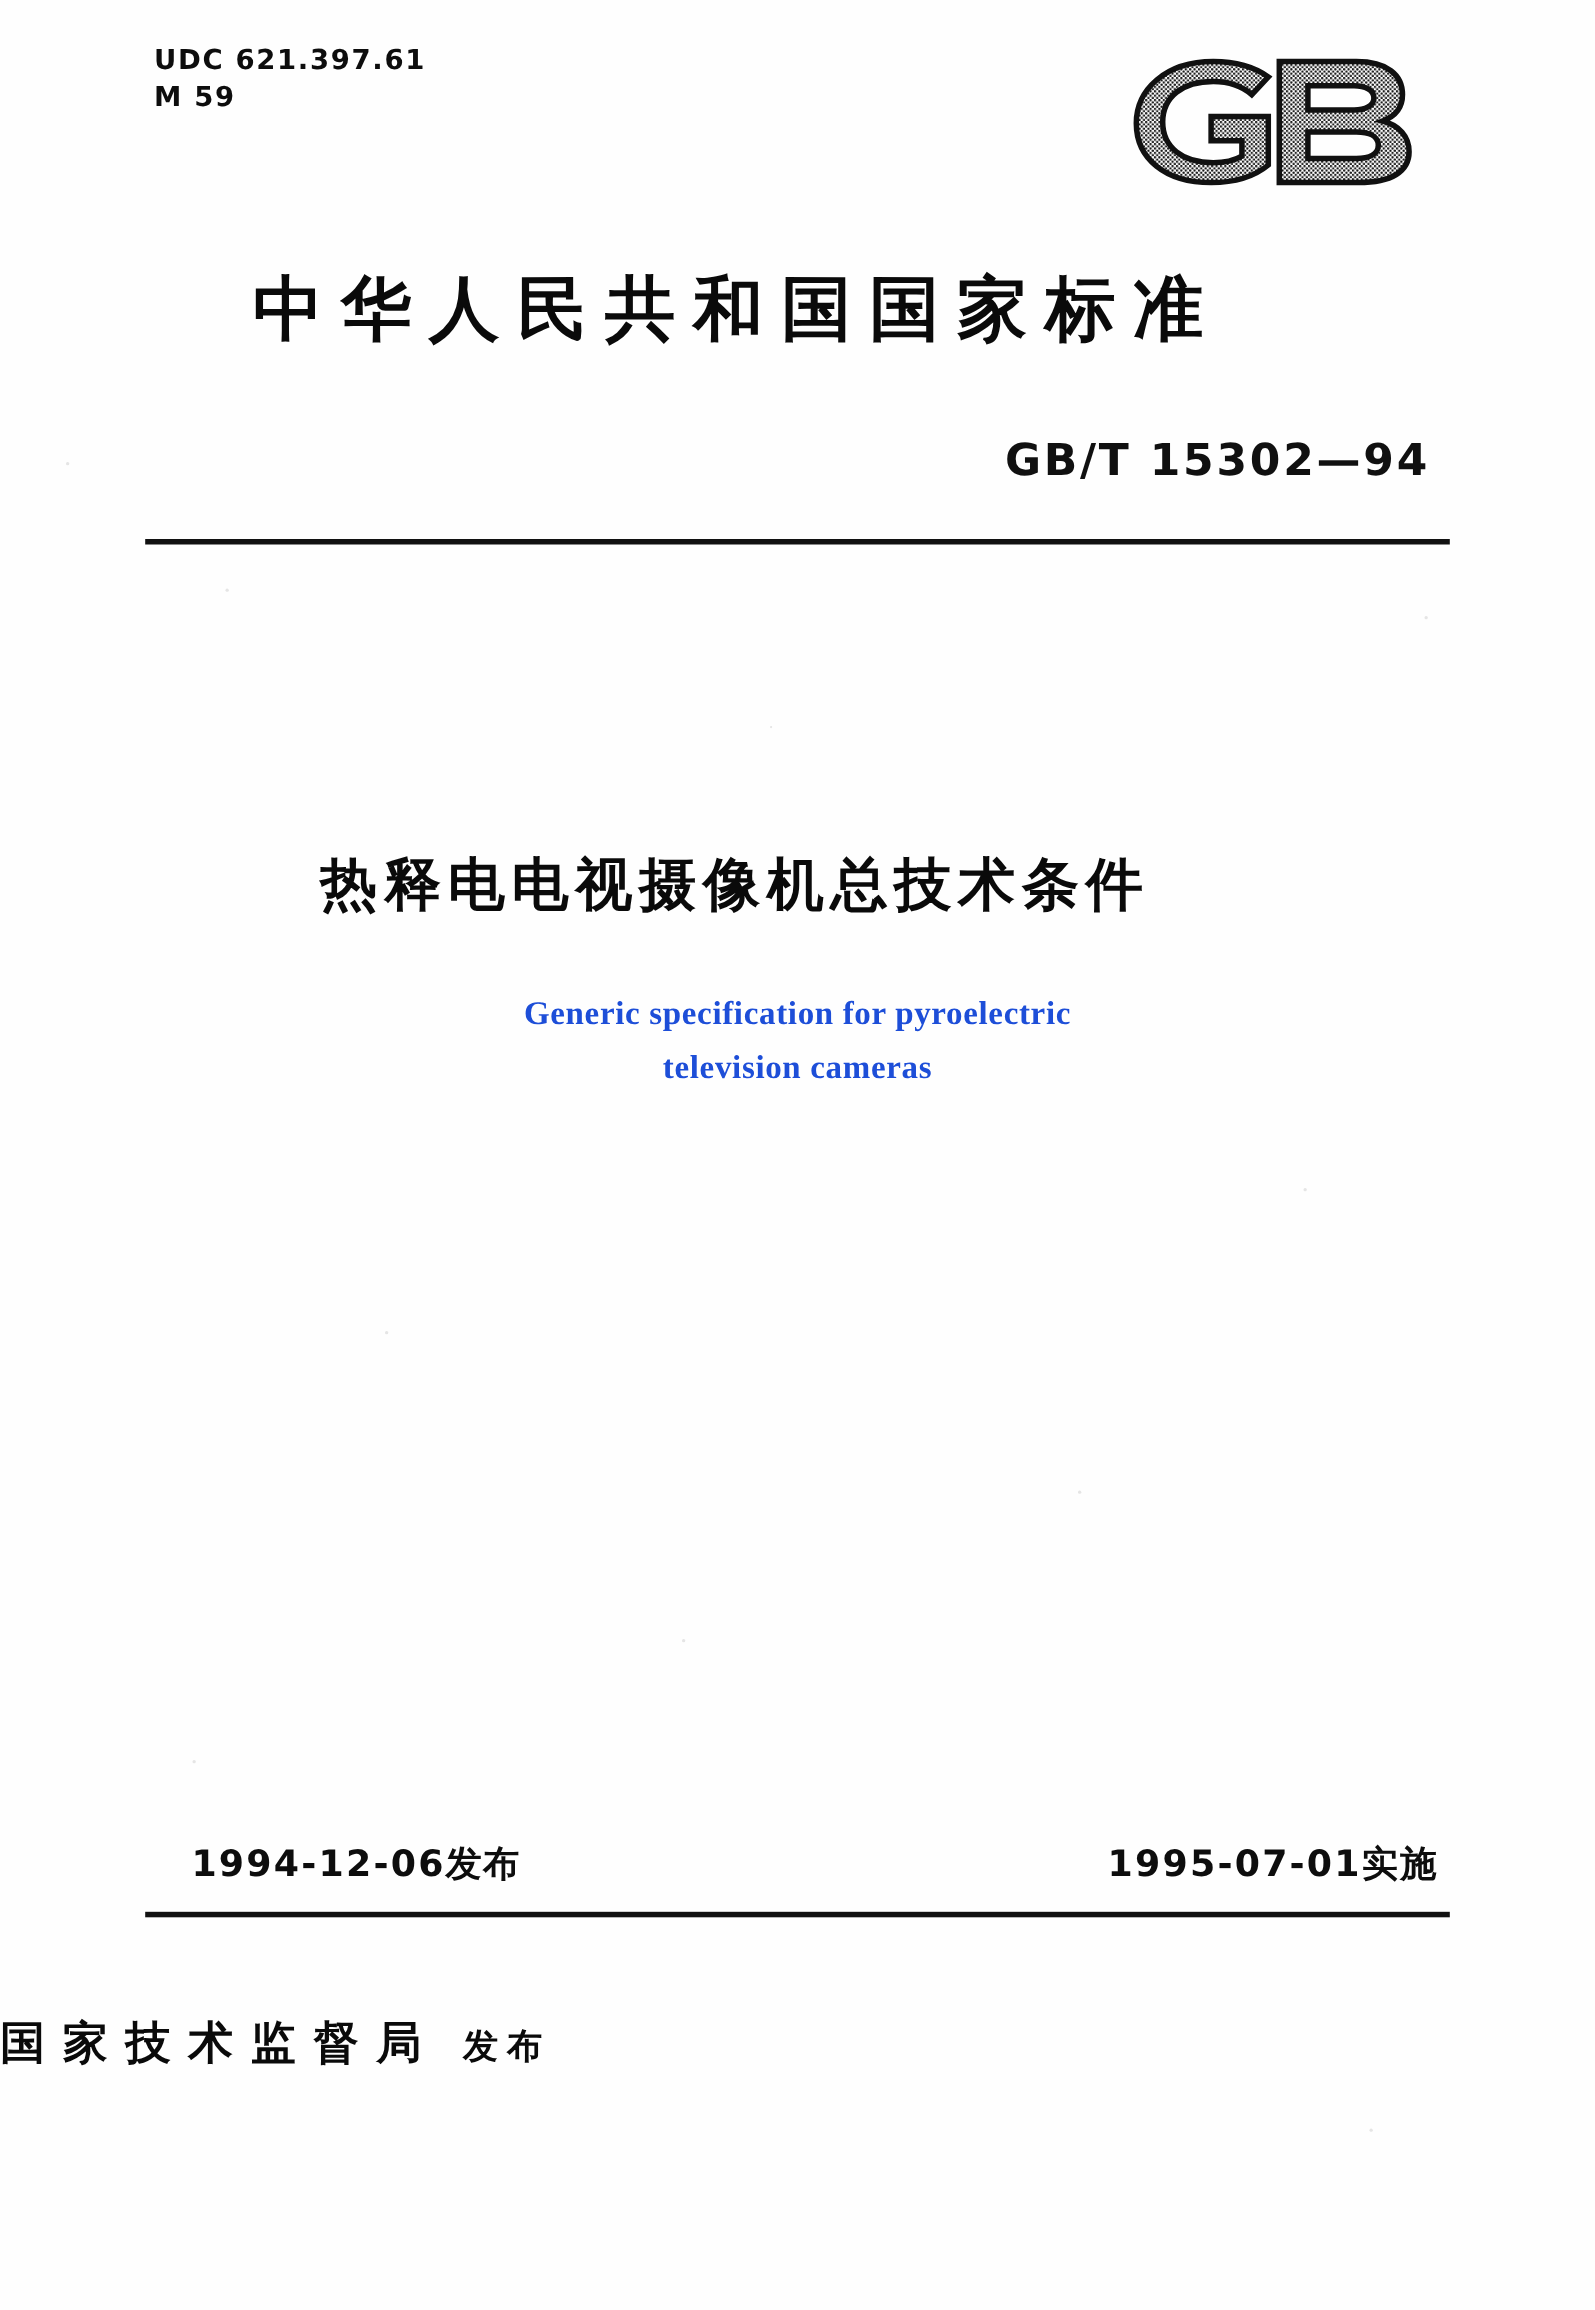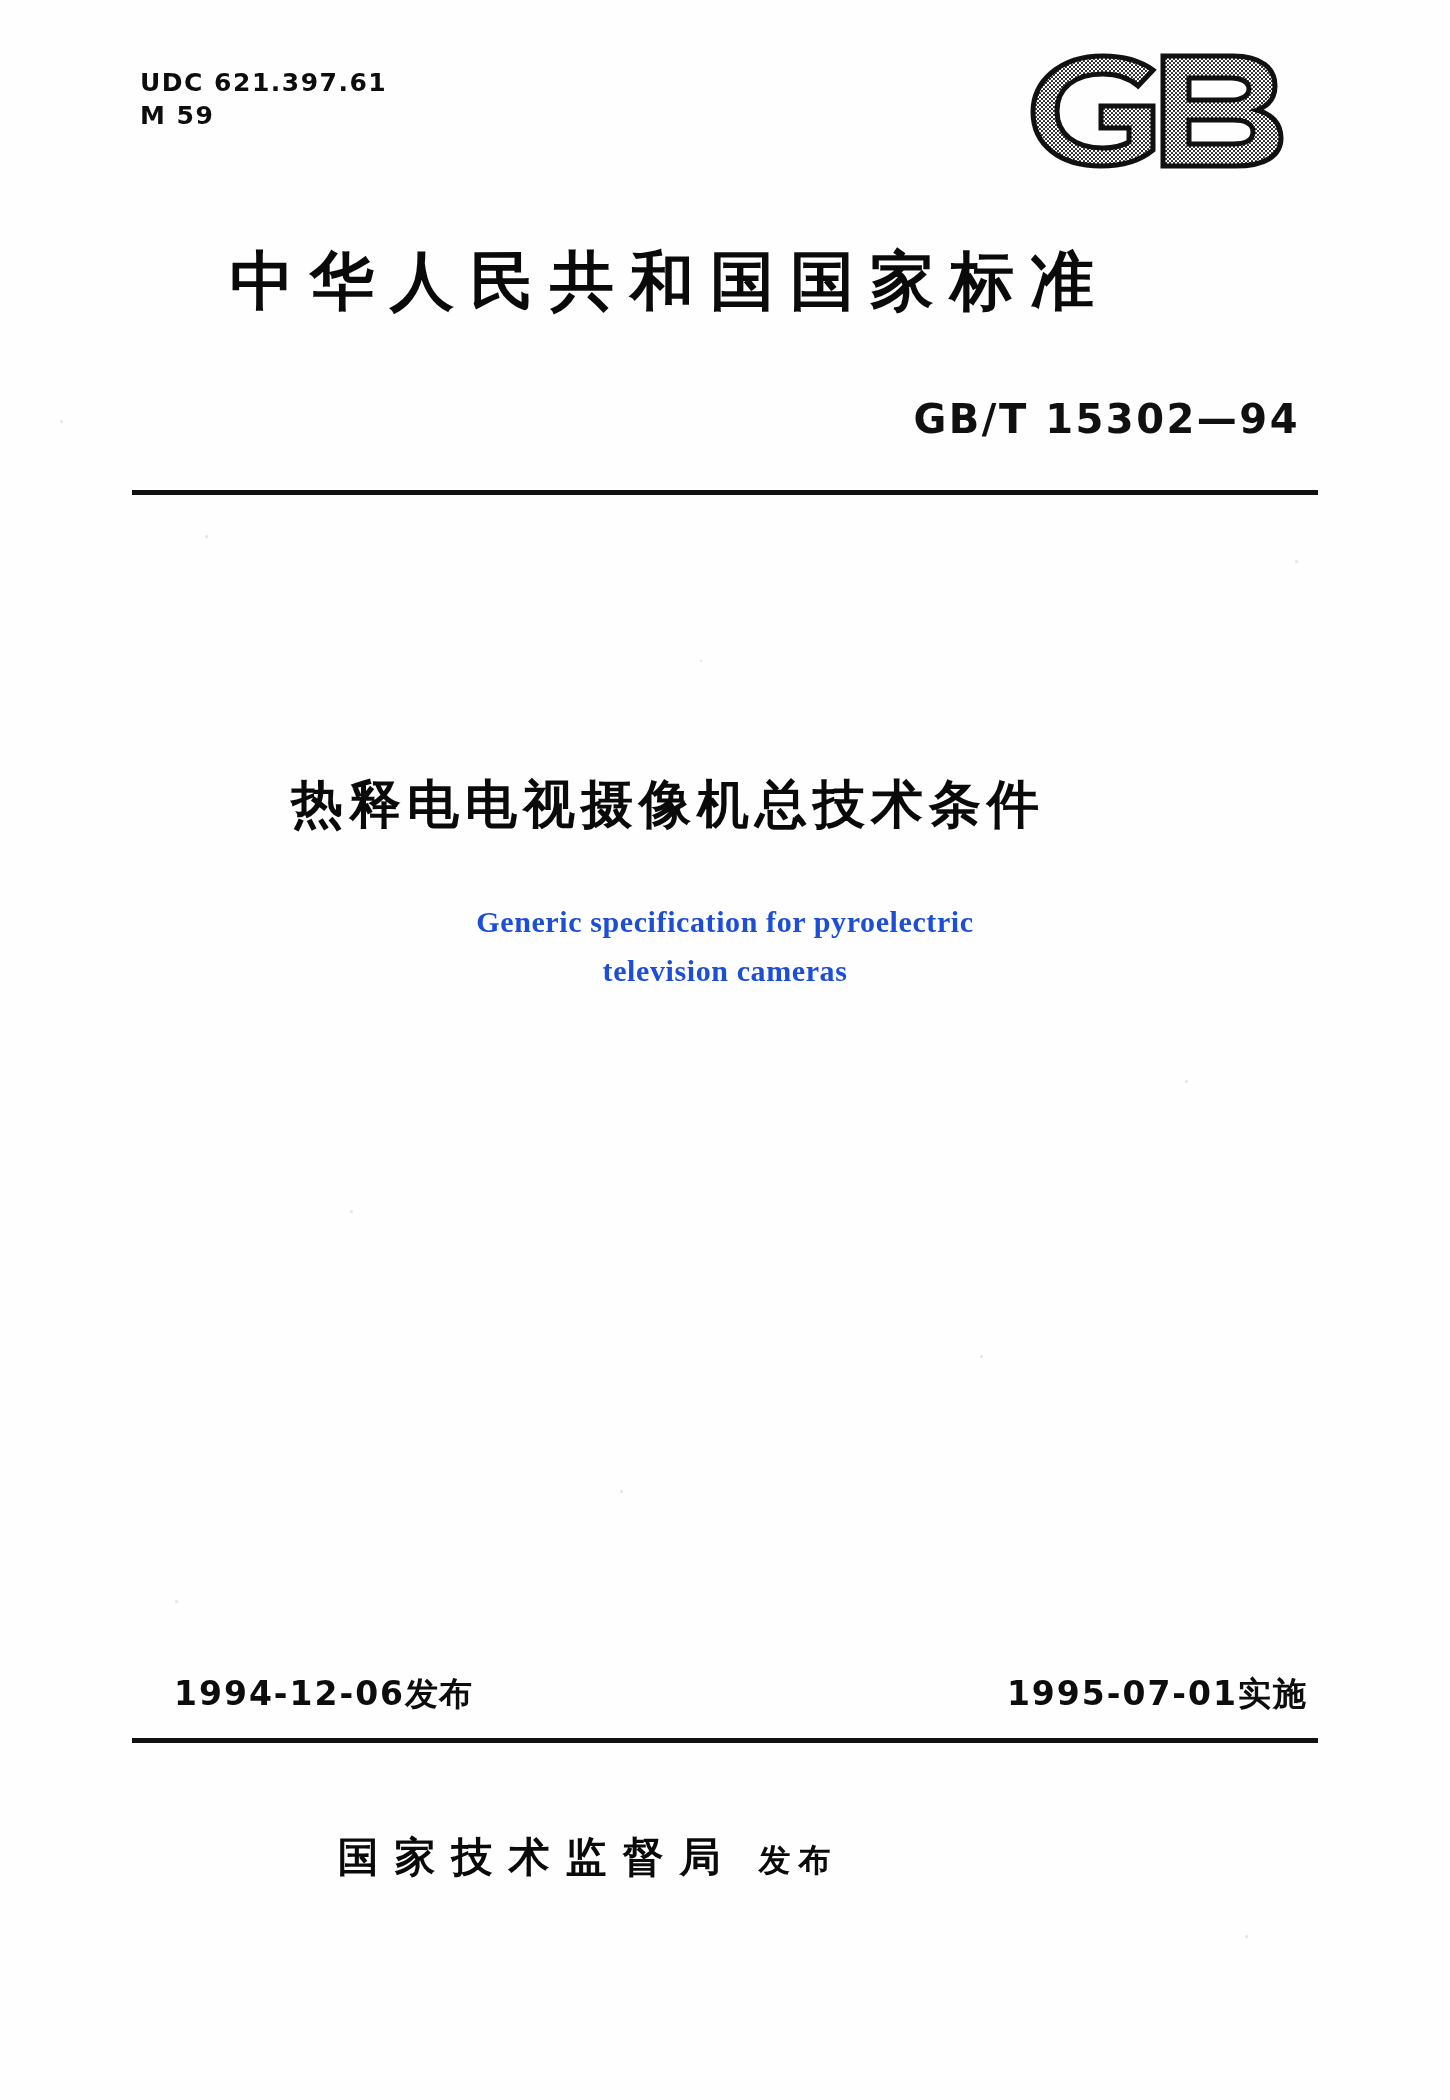--- a/index.html
+++ b/index.html
@@ -27,21 +27,20 @@
   .udc-block {
     position: absolute;
     left: 140px;
     top: 38px;
     font-family: "DejaVu Sans", sans-serif;
     font-weight: bold;
     font-size: 25px;
     letter-spacing: 1.5px;
     line-height: 1.32;
     color: #0d0d0d;
-    margin-top: 28px;
   }
   .udc-block div { white-space: pre; }
 
   
   .gb-logo {
     position: absolute;
     right: 155px;
     top: 50px;
     width: 270px;
     height: 120px;
@@ -145,21 +144,21 @@
     color: #0d0d0d;
     margin-left: 33px;
   }
 
   
   .publisher {
     position: absolute;
     left: 0;
     top: 1830px;
     width: 1176px;
-    text-align: center;
+    text-align: left;
     font-family: "DejaVu Sans", sans-serif;
     font-weight: bold;
     color: #0a0a0a;
   }
   .publisher .org {
     font-size: 41px;
     letter-spacing: 16px;
   }
   .publisher .verb {
     font-size: 32px;

